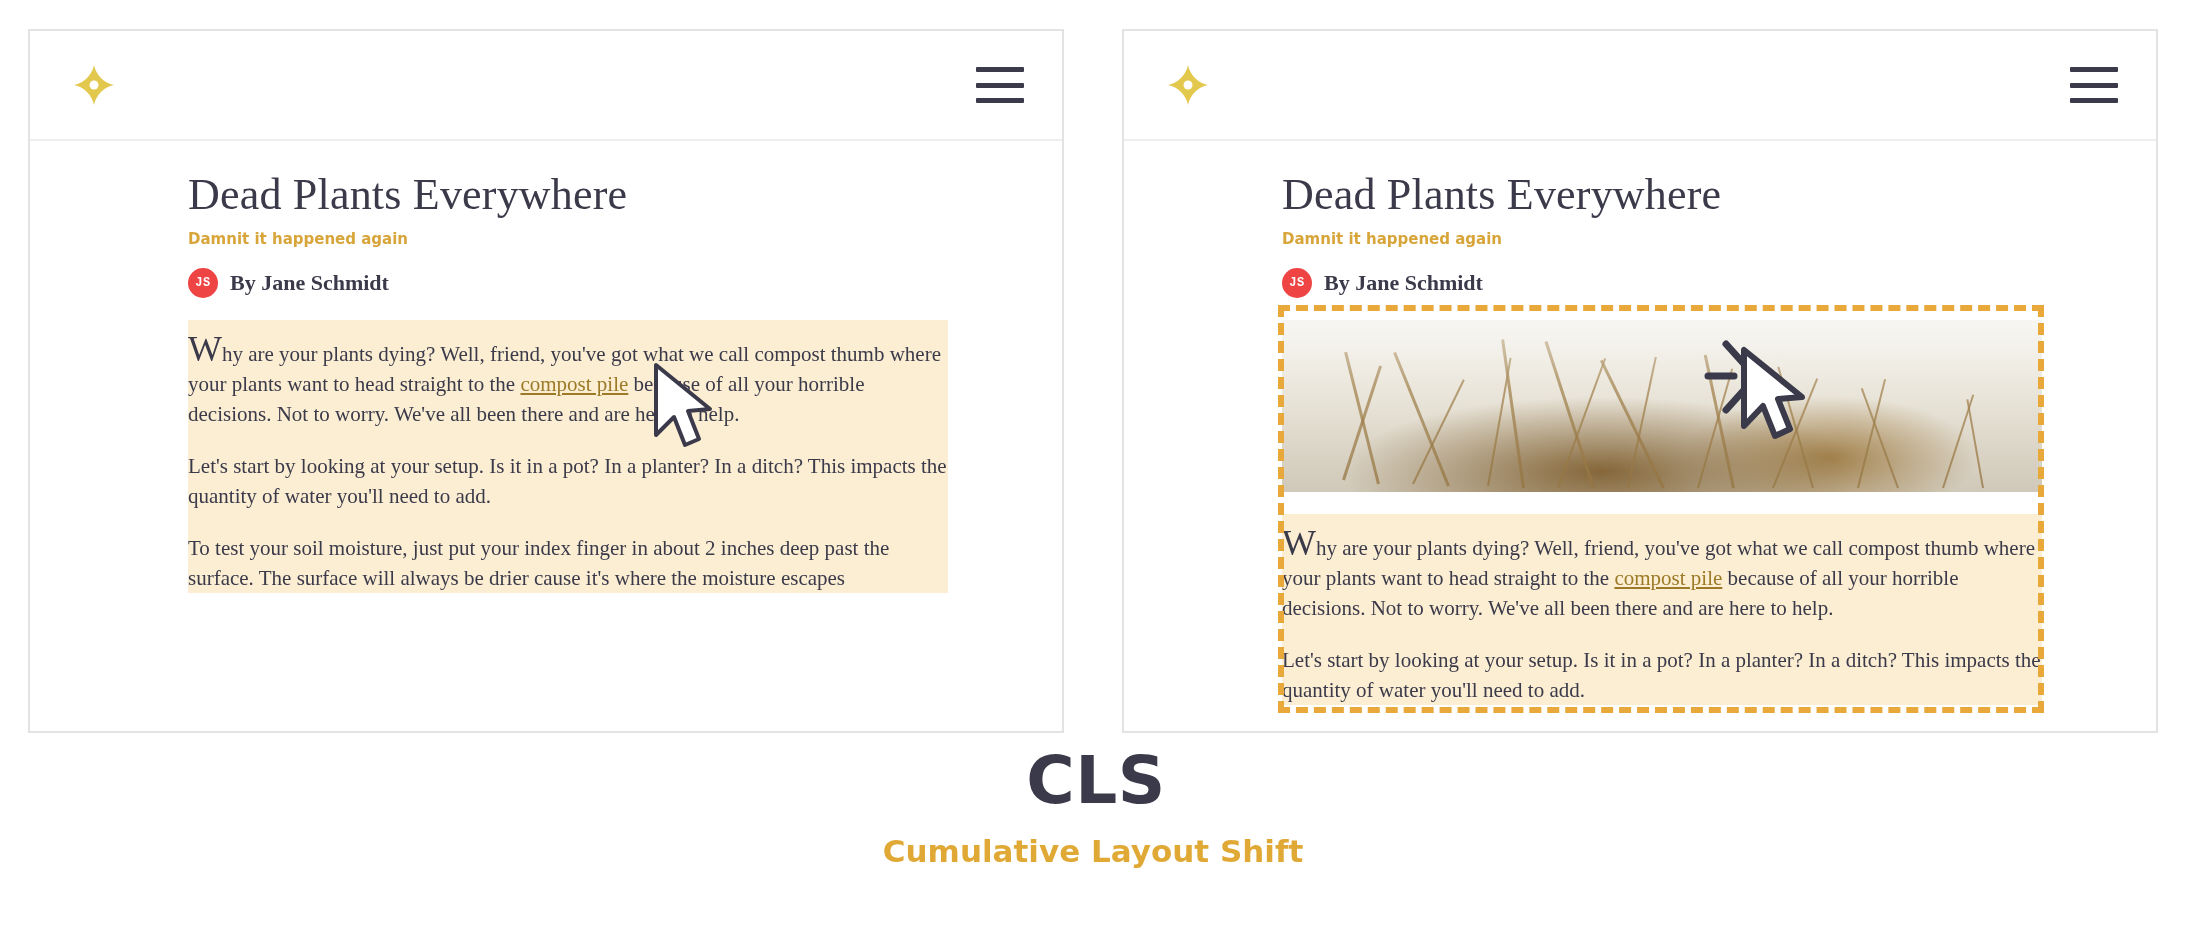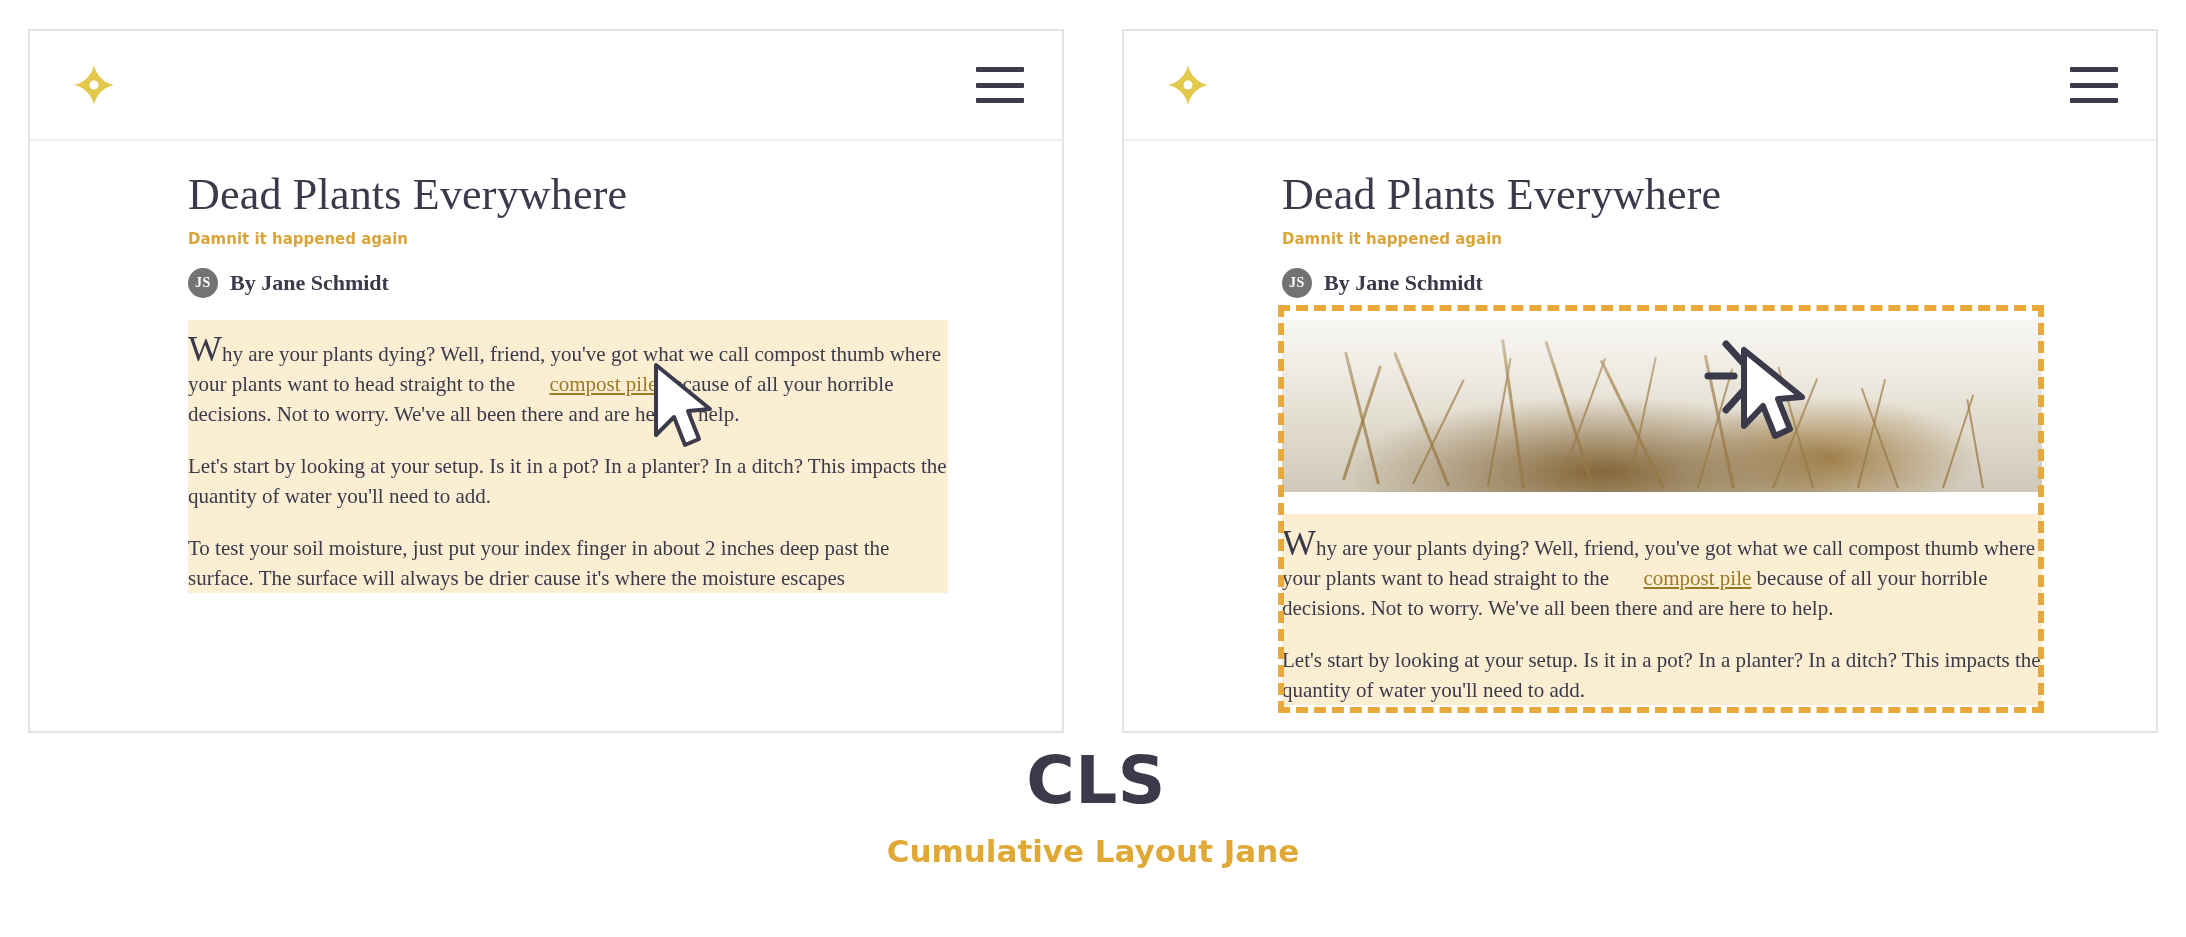--- a/index.html
+++ b/index.html
@@ -88,24 +88,24 @@
   .byline {
     display: flex;
     align-items: center;
     gap: 12px;
     margin-top: 20px;
   }
   .avatar {
     width: 30px;
     height: 30px;
     border-radius: 50%;
-    background: #737373;
+    background: #ef4444;
     color: #ffffff;
-    font-family: Liberation Serif, serif;
-    font-size: 14px;
+    font-family: Liberation Mono, monospace;
+    font-size: 12px;
     font-weight: 700;
     display: flex;
     align-items: center;
     justify-content: center;
     letter-spacing: 0.5px;
   }
   .byline-name {
     font-family: "Liberation Serif", serif;
     font-size: 22px;
     color: #3b3a4a;
@@ -127,21 +127,20 @@
   .body-copy p:first-child {
     margin-top: 0;
   }
   .dropcap {
     font-size: 36px;
     line-height: 30px;
   }
   .inline-link {
     color: #9c7a28;
     text-decoration: underline;
-    margin-left: 29px;
   }
   .hero-image {
     position: relative;
     width: 760px;
     height: 172px;
     margin-top: 22px;
     background:
       radial-gradient(ellipse 55% 70% at 42% 88%, #8a6a3a 0%, rgba(138,106,58,0) 62%),
       radial-gradient(ellipse 30% 55% at 72% 80%, #a8854c 0%, rgba(168,133,76,0) 65%),
       linear-gradient(180deg, #efece4 0%, #e9e4d8 45%, #ddd5c4 100%);
@@ -306,16 +305,16 @@
         <line x1="26" y1="14" x2="44" y2="34"></line>
         <line x1="8" y1="46" x2="34" y2="46"></line>
         <line x1="26" y1="80" x2="44" y2="60"></line>
       </g>
       <path d="M44 20 L44 96 L63 76 L75 106 L90 99 L78 69 L102 67 Z" fill="#ffffff" stroke="#3b3a4a" stroke-width="6" stroke-linejoin="round"></path>
     </svg>
   </span>
 
   <div class="caption">
     <p class="caption-title">CLS</p>
-    <p class="caption-sub">Cumulative Layout Jane</p>
+    <p class="caption-sub">Cumulative Layout Shift</p>
   </div>
 
 </div>
 
 </body></html>

